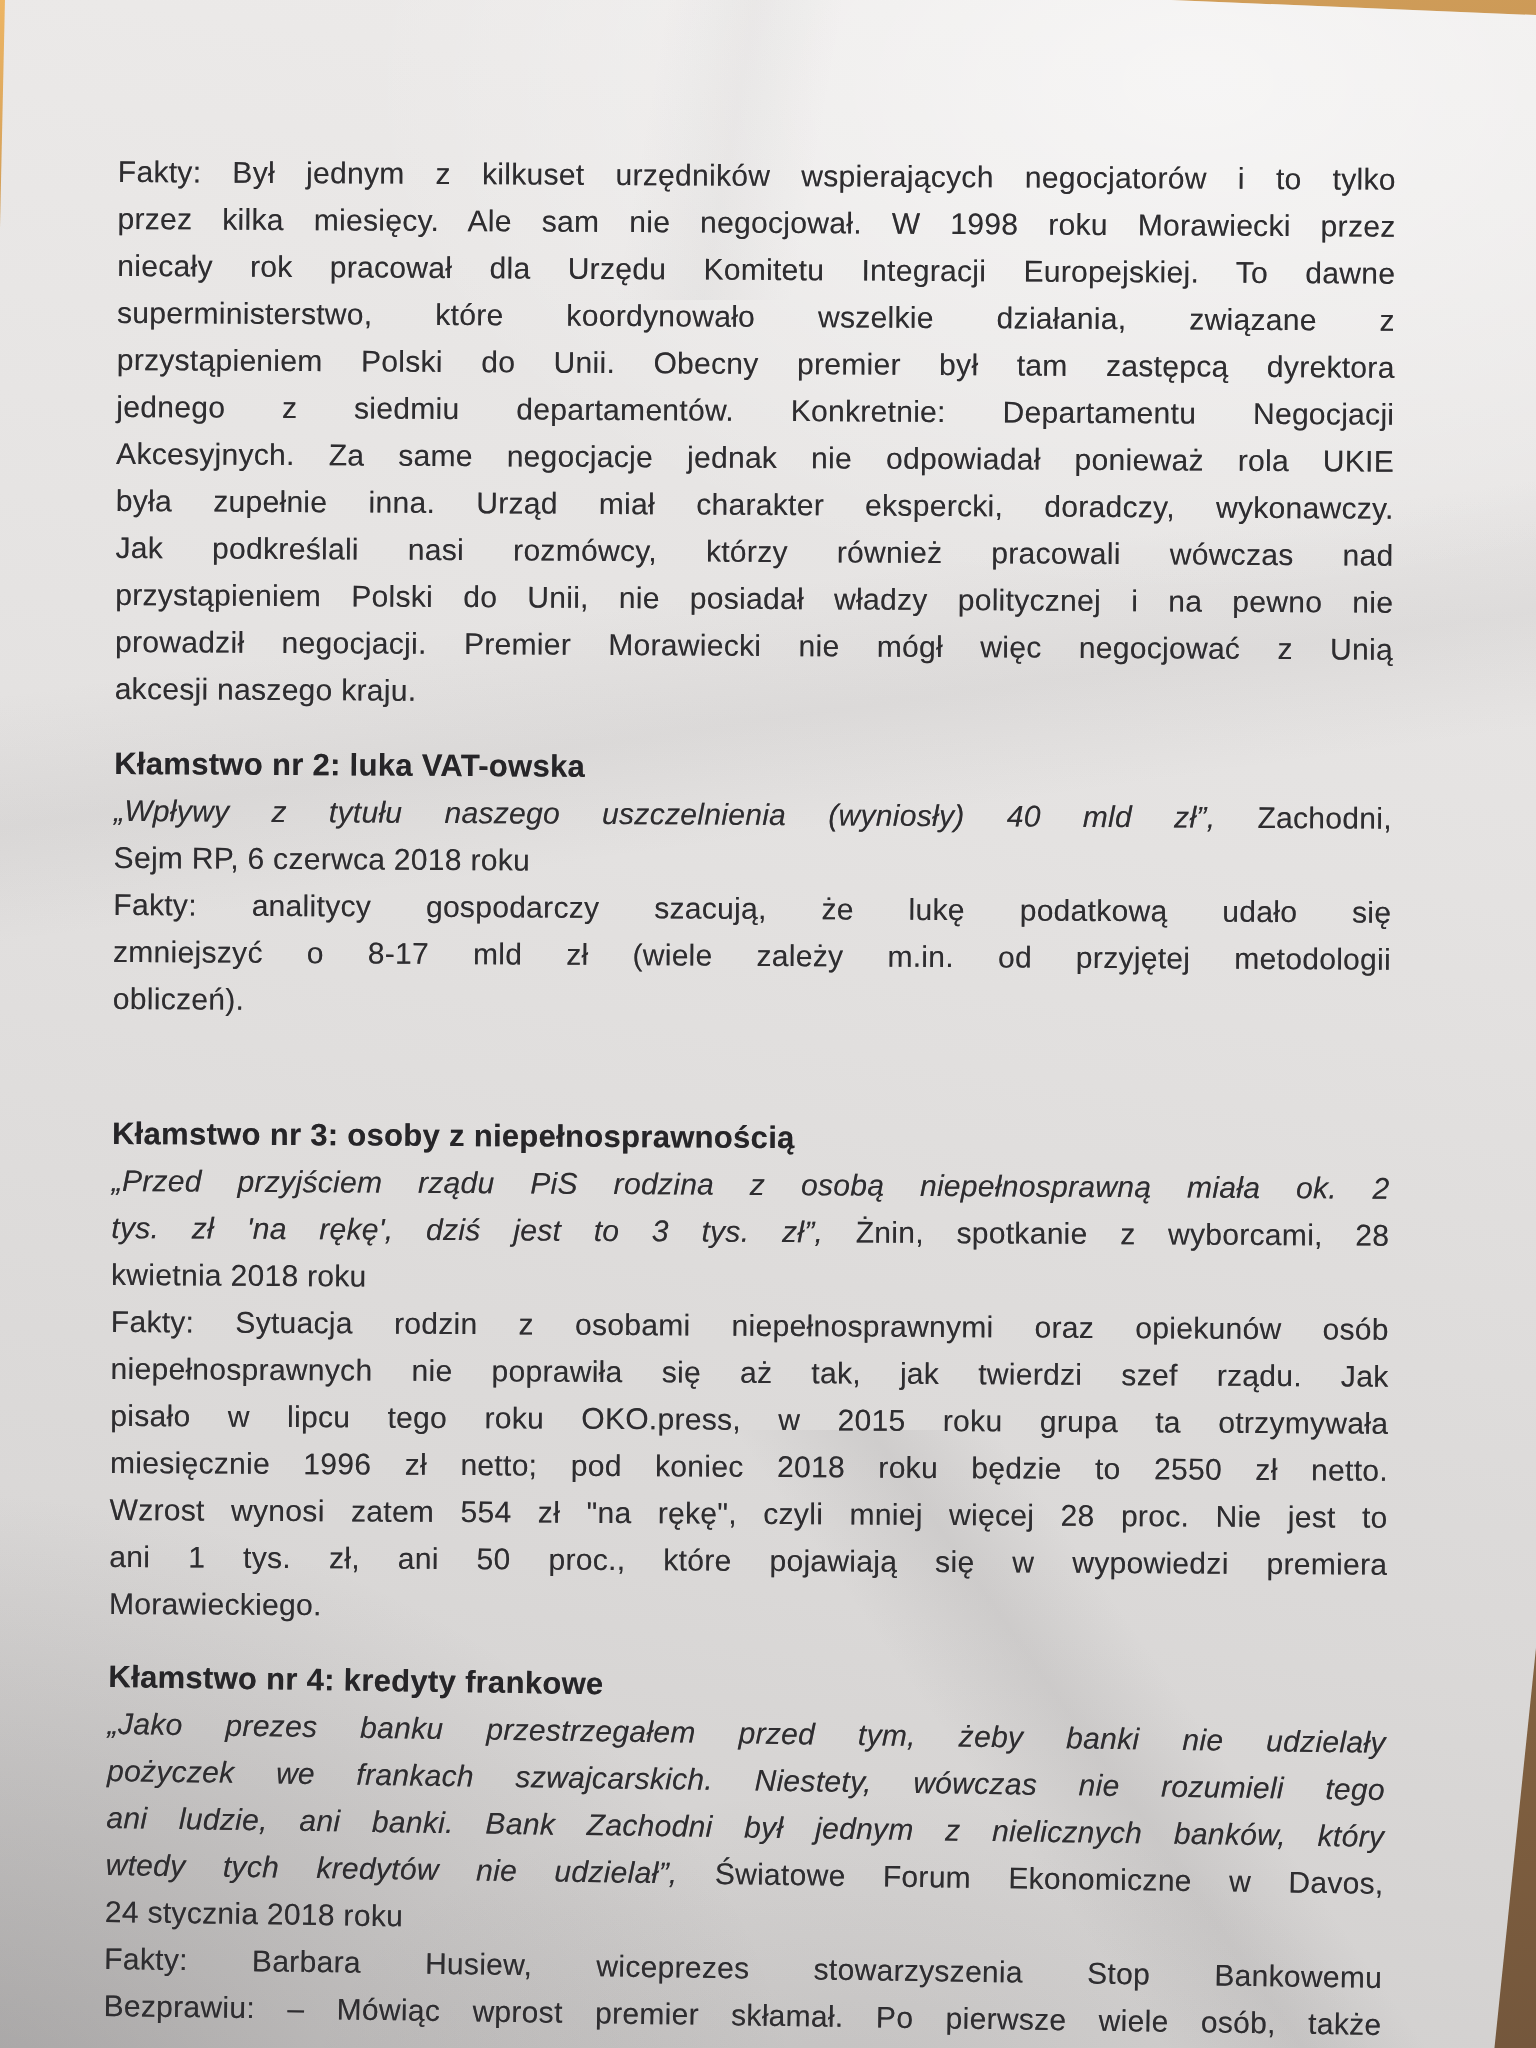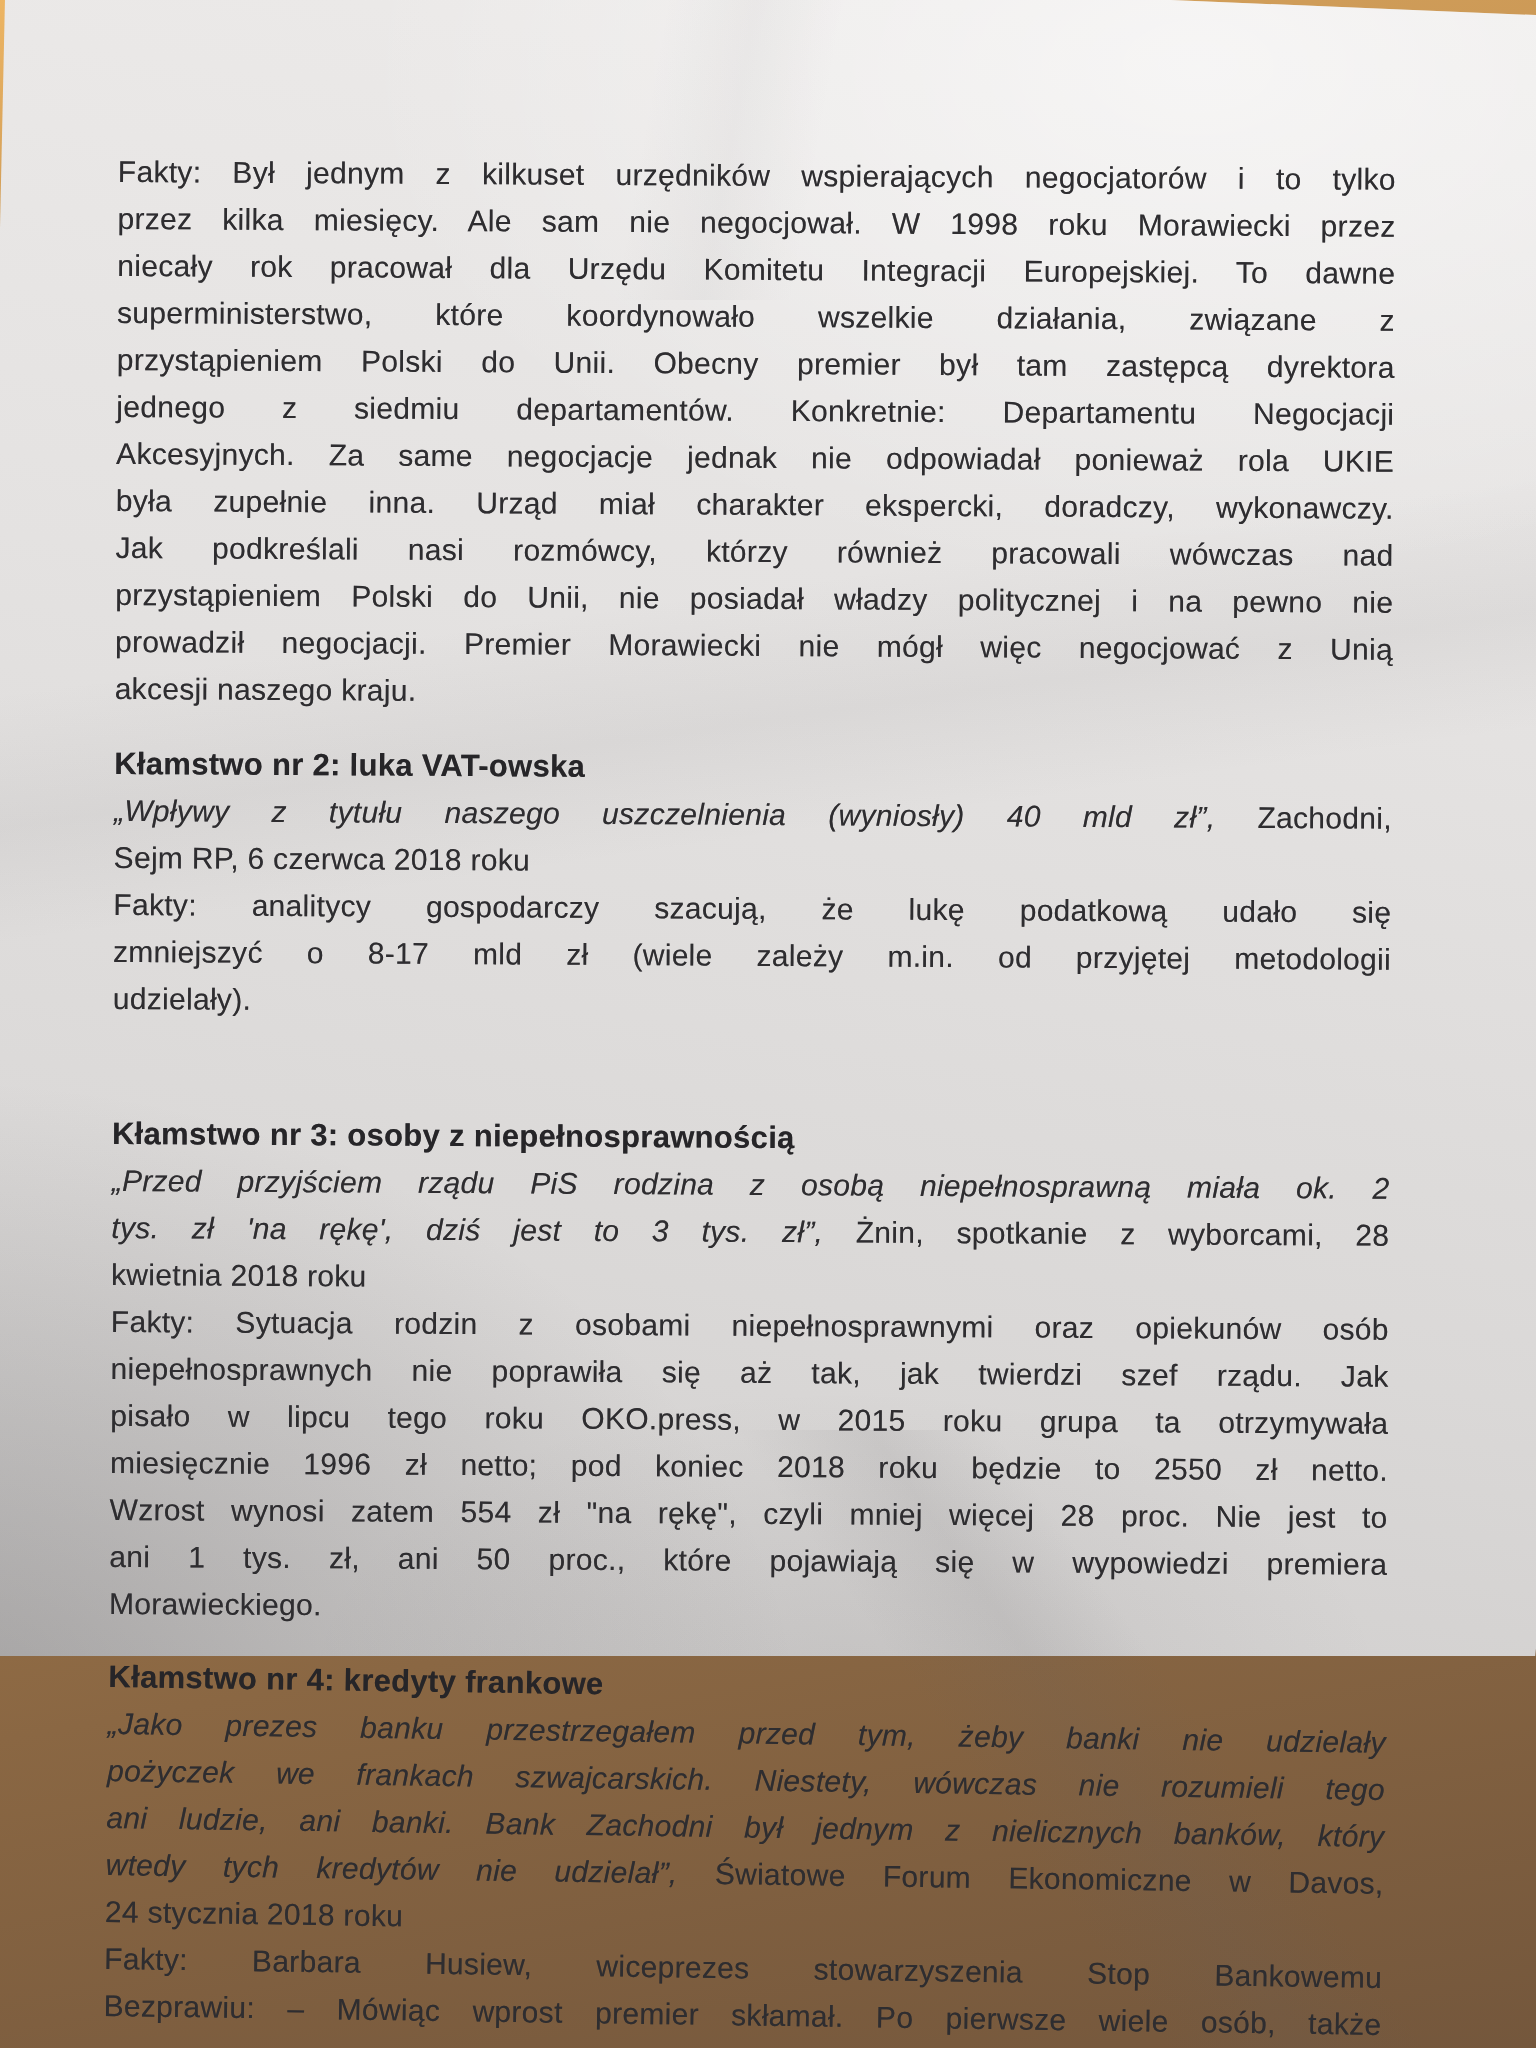--- a/index.html
+++ b/index.html
@@ -13,21 +13,21 @@
     
     background: linear-gradient(168deg, #eeb869 0%, #d9a35c 8%, #b98a51 30%, #97714534 45%, #a07747 60%, #7f5f40 100%),
                 #9a734a;
   }
   .wood {
     position: absolute; inset: 0;
     background: linear-gradient(170deg, #edb563 0%, #cf9c58 10%, #ab7f4c 45%, #8a6743 75%, #74573c 100%);
   }
   .paper {
     position: absolute; left: 0; top: 0;
-    width: 1536px; height: 1656px;
+    width: 1536px; height: 2048px;
     clip-path: polygon(6px -48px, 1705px 22px, 1488px 2110px, -45px 2300px);
     background:
       radial-gradient(1300px 800px at 78% 4%, rgba(255,255,255,0.55), rgba(255,255,255,0) 65%),
       radial-gradient(1600px 1200px at -5% 105%, rgba(56,54,56,0.30), rgba(56,54,56,0) 55%),
       radial-gradient(900px 500px at 55% 102%, rgba(70,68,70,0.10), rgba(70,68,70,0) 60%),
       linear-gradient(188deg, #edebea 0%, #e4e2e1 40%, #dad8d7 75%, #d0cecd 100%);
   }
   .crease { position: absolute; pointer-events: none; }
   .crease-mid {
     left: 0; top: 380px; width: 100%; height: 680px;
@@ -88,21 +88,21 @@
 
       <div class="sec sec-2">
         <div class="heading">Kłamstwo nr 2: luka VAT-owska</div>
         <div class="para">
             <div class="tl"><span class="it">„Wpływy z tytułu naszego uszczelnienia (wyniosły) 40 mld zł”, </span><span>Zachodni,</span></div>
             <div class="tl tl-last"><span>Sejm RP, 6 czerwca 2018 roku</span></div>
           </div>
         <div class="para">
             <div class="tl"><span>Fakty: analitycy gospodarczy szacują, że lukę podatkową udało się</span></div>
             <div class="tl"><span>zmniejszyć o 8-17 mld zł (wiele zależy m.in. od przyjętej metodologii</span></div>
-            <div class="tl tl-last"><span>udzielały).</span></div>
+            <div class="tl tl-last"><span>obliczeń).</span></div>
           </div>
       </div>
 
       <div class="sec sec-3">
         <div class="heading">Kłamstwo nr 3: osoby z niepełnosprawnością</div>
         <div class="para">
             <div class="tl"><span class="it">„Przed przyjściem rządu PiS rodzina z osobą niepełnosprawną miała ok. 2</span></div>
             <div class="tl"><span class="it">tys. zł 'na rękę', dziś jest to 3 tys. zł”, </span><span>Żnin, spotkanie z wyborcami, 28</span></div>
             <div class="tl tl-last"><span>kwietnia 2018 roku</span></div>
           </div>

